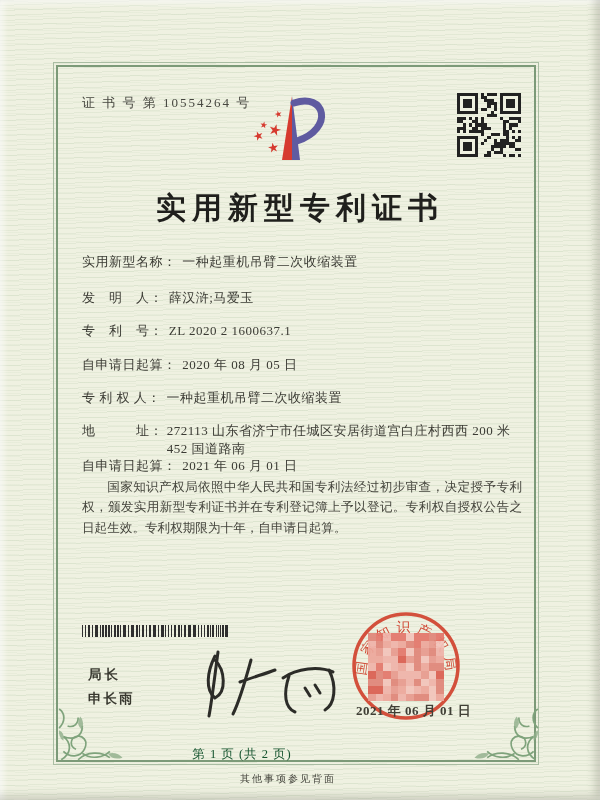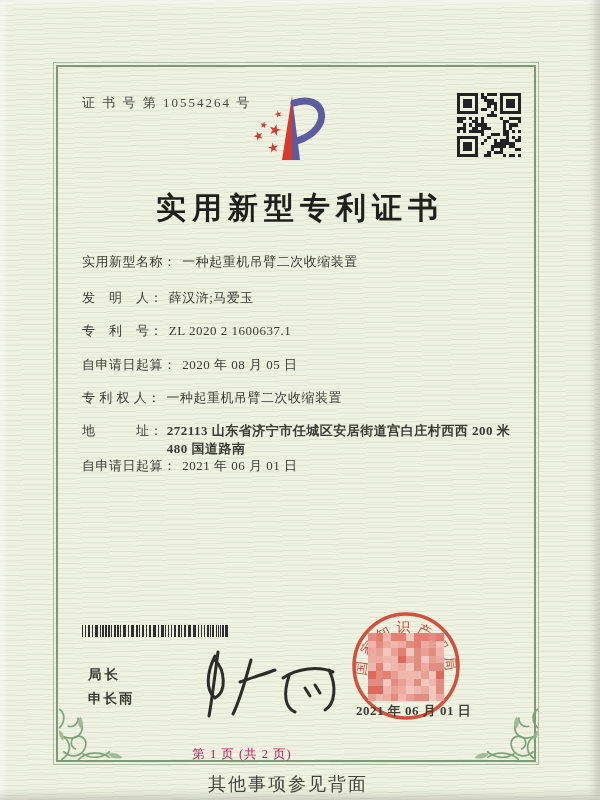--- a/index.html
+++ b/index.html
@@ -14,30 +14,30 @@
   .edge{position:absolute;left:0;top:0;width:600px;height:800px;pointer-events:none;
     box-shadow:inset -5px -4px 8px rgba(90,90,80,0.25), inset 3px 3px 6px rgba(255,255,255,0.8);}
   .frame-outer{position:absolute;left:53px;top:62px;width:484px;height:701px;border:1px solid #a9bda2;}
   .frame-inner{position:absolute;left:2px;top:2px;right:2px;bottom:2px;border:2px solid #7c9a78;}
   .abs{position:absolute;}
   .cert-no{left:82px;top:94px;font-size:13px;letter-spacing:2px;color:#474740;}
   .title{left:0;top:188px;width:600px;text-align:center;font-size:30px;letter-spacing:6px;font-weight:600;color:#1f1f1c;}
   .row{left:82px;width:440px;font-size:13px;color:#3b3b34;letter-spacing:0.5px;white-space:nowrap;}
   .lbl{display:inline-block;min-width:76px;}
   .val{margin-left:2px;}
-  .addr-lines{display:inline-block;vertical-align:top;white-space:normal;font-weight:bold;}
+  .addr-lines{display:inline-block;vertical-align:top;white-space:normal;}
   .grant-no-pair{position:absolute;left:248px;top:0;}
   .paras{left:82px;top:477px;width:440px;font-size:12.6px;line-height:1.62;color:#45453d;text-align:justify;}
   .paras p{margin:0;text-indent:2em;}
   .sig-title{left:88px;top:666px;font-size:13.5px;color:#38382f;font-weight:600;letter-spacing:3px;font-family:"Liberation Sans","DejaVu Sans",sans-serif;}
   .sig-name{left:88px;top:690px;font-size:13.5px;color:#38382f;font-weight:600;letter-spacing:2px;font-family:"Liberation Sans","DejaVu Sans",sans-serif;}
   .seal{left:350px;top:610px;width:112px;height:112px;}
   .seal-date{left:356px;top:702px;font-size:13px;font-weight:600;color:#403f36;letter-spacing:0.5px;}
-  .page-no{left:0;top:746px;width:484px;text-align:center;font-size:12.5px;color:#be185d;letter-spacing:1px;}
-  .back-note{left:0;top:772px;width:576px;text-align:center;font-size:18px;color:#45453d;letter-spacing:2px;}
+  .page-no{left:0;top:746px;width:484px;text-align:center;font-size:12.5px;color:#14532d;letter-spacing:1px;}
+  .back-note{left:0;top:772px;width:576px;text-align:center;font-size:10px;color:#45453d;letter-spacing:2px;}
   .orn{width:74px;height:74px;}
   .orn-left{left:57px;top:690px;}
   .orn-right{left:466px;top:690px;transform:scaleX(-1);}
   .barcode-box{left:82px;top:623px;}
   .qr-box{left:457px;top:93px;}
   .logo-box{left:247px;top:90px;}
   .signature-box{left:185px;top:642px;}
   .mosaic{position:absolute;left:18px;top:23px;width:76px;height:68px;overflow:hidden;opacity:0.92;}
   .mosaic i{position:absolute;display:block;}
 </style>
@@ -213,29 +213,30 @@
   <span class="val">2020 年 08 月 05 日</span>
 </div>
 <div class="abs row" style="top:389px">
   <span class="lbl">专 利 权 人：</span>
   <span class="val">一种起重机吊臂二次收缩装置</span>
 </div>
 <div class="abs row" style="top:422px">
   <span class="lbl" style="vertical-align:top">地　　　址：</span>
   <span class="addr-lines" style="width:360px">
     <span>272113 山东省济宁市任城区安居街道宫白庄村西西 200 米</span><br>
-    <span>480 国道路南</span>
+    <span>452 国道路南</span>
   </span>
 </div>
 <div class="abs row" style="top:457px">
   <span class="lbl">自申请日起算：</span>
   <span class="val">2021 年 06 月 01 日</span>
 </div>
 
 <div class="abs paras">
+  <p>国家知识产权局依照中华人民共和国专利法经过初步审查，决定授予专利权，颁发实用新型专利证书并在专利登记簿上予以登记。专利权自授权公告之日起生效。专利权期限为十年，自申请日起算。</p>
 </div>
 
 <div class="abs barcode-box">
   <svg id="barcode-svg" width="150" height="12">
       <rect x="0" y="0" width="1" height="12" fill="#2f2f2f"></rect>
       <rect x="3" y="0" width="1" height="12" fill="#2f2f2f"></rect>
       <rect x="6" y="0" width="2" height="12" fill="#2f2f2f"></rect>
       <rect x="10" y="0" width="1" height="12" fill="#2f2f2f"></rect>
       <rect x="13" y="0" width="3" height="12" fill="#2f2f2f"></rect>
       <rect x="18" y="0" width="1" height="12" fill="#2f2f2f"></rect>

